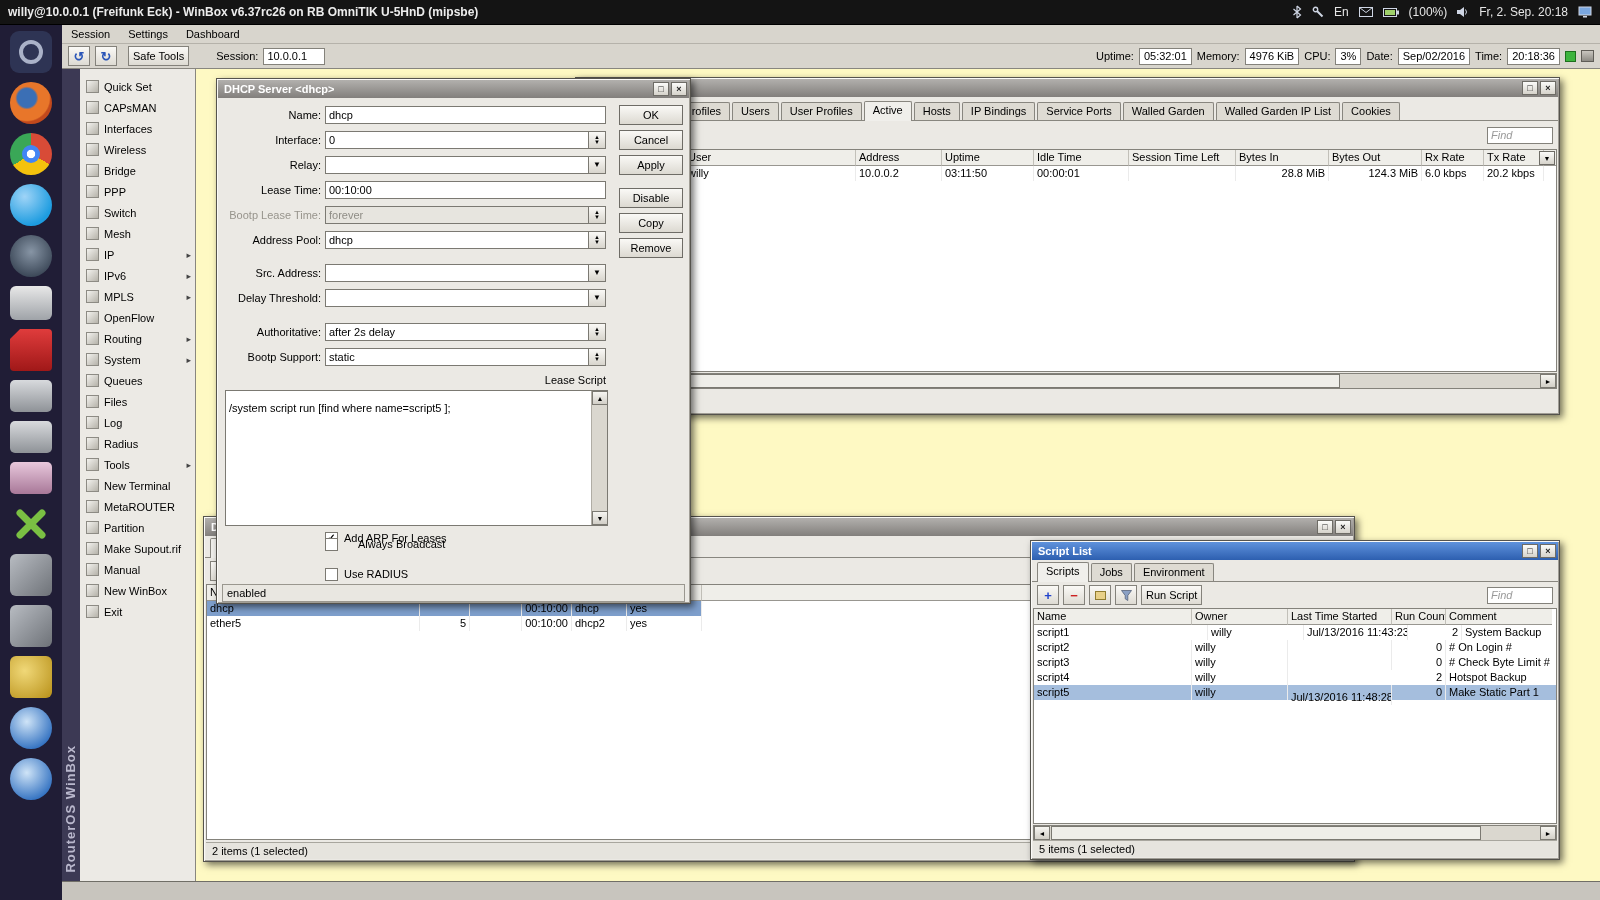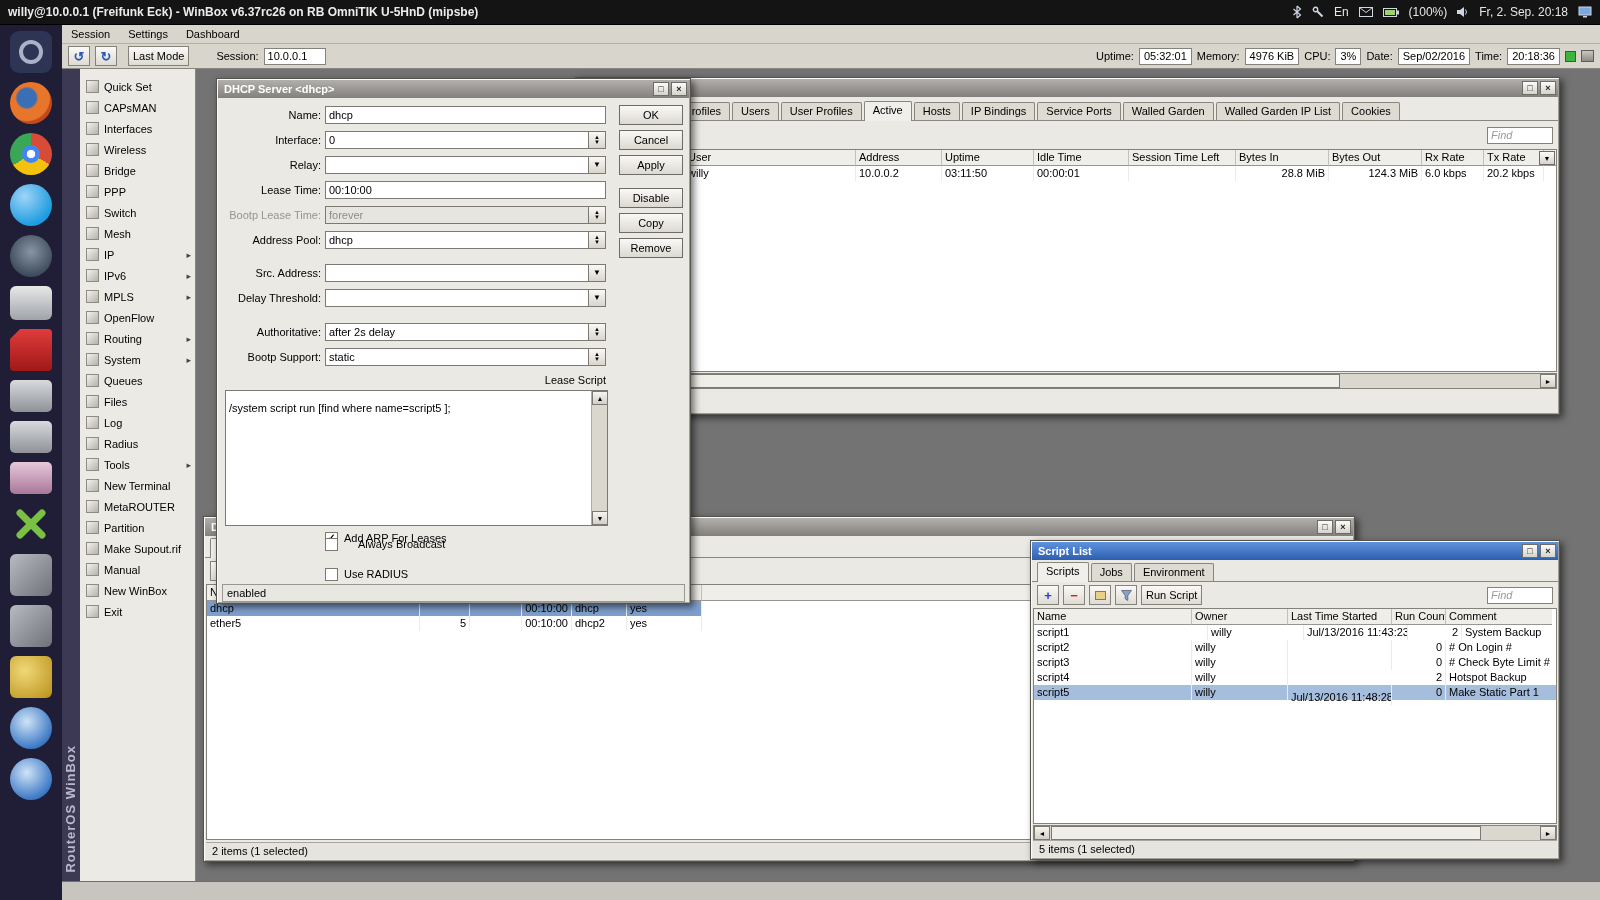--- a/index.html
+++ b/index.html
@@ -1,18 +1,18 @@
 <!DOCTYPE html>
 <html><head>
 <meta charset="utf-8">
 <style>
   *{margin:0;padding:0;box-sizing:border-box;}
   html,body{width:1600px;height:900px;}
   body{font-family:"Liberation Sans",sans-serif;font-size:11px;color:#000;background:#000;}
-  .screen{position:relative;width:1600px;height:900px;background:#737373;overflow:hidden;}
+  .screen{position:relative;width:1600px;height:900px;background:#fef9c3;overflow:hidden;}
 
   
   .sys-titlebar{position:absolute;left:0;top:0;width:1600px;height:25px;background:#141414;color:#ececec;display:flex;align-items:center;padding:0 8px;font-size:12px;border-bottom:1px solid #000;}
   .sys-title{font-weight:bold;white-space:nowrap;}
   .tray{margin-left:auto;display:flex;align-items:center;gap:10px;font-size:12px;color:#e6e6e6;}
   .tray svg{display:block;}
 
   
   .dock{position:absolute;left:0;top:25px;width:62px;height:875px;background:#201d36;display:flex;flex-direction:column;align-items:center;padding-top:6px;gap:9px;}
   .di{width:42px;height:42px;flex:none;display:flex;align-items:center;justify-content:center;}
@@ -174,21 +174,21 @@
 
   <div class="menubar">
     <span class="menu-item">Session</span>
     <span class="menu-item">Settings</span>
     <span class="menu-item">Dashboard</span>
   </div>
 
   <div class="toolbar">
     <span class="tbtn arrow">↺</span>
     <span class="tbtn arrow">↻</span>
-    <span class="tbtn" style="margin-left:6px;">Last Mode</span>
+    <span class="tbtn" style="margin-left:6px;">Safe Tools</span>
     <span style="margin-left:22px;">Session:</span>
     <input class="sess-input" value="10.0.0.1" style="">
     <div class="tb-right">
       <span>Uptime:</span>
       <span class="sunken">05:32:01</span>
       <span>Memory:</span>
       <span class="sunken">4976 KiB</span>
       <span>CPU:</span>
       <span class="sunken">3%</span>
       <span>Date:</span>

